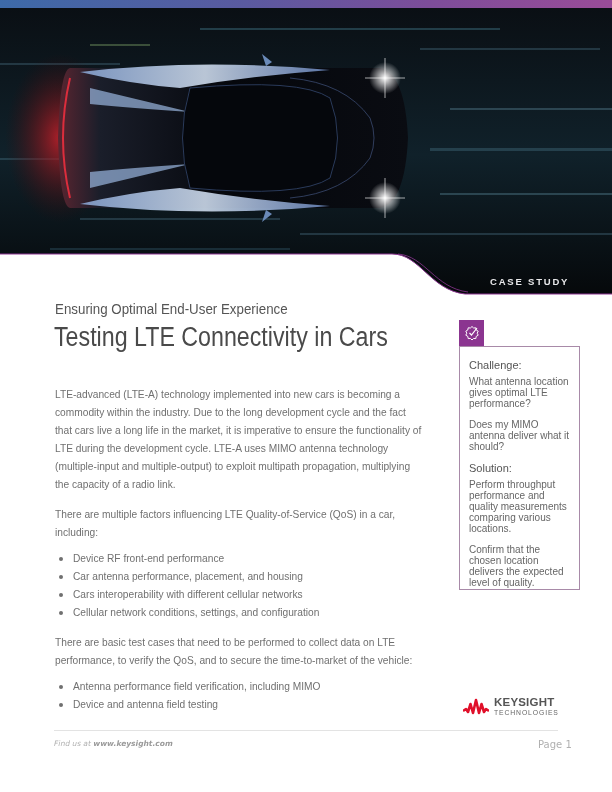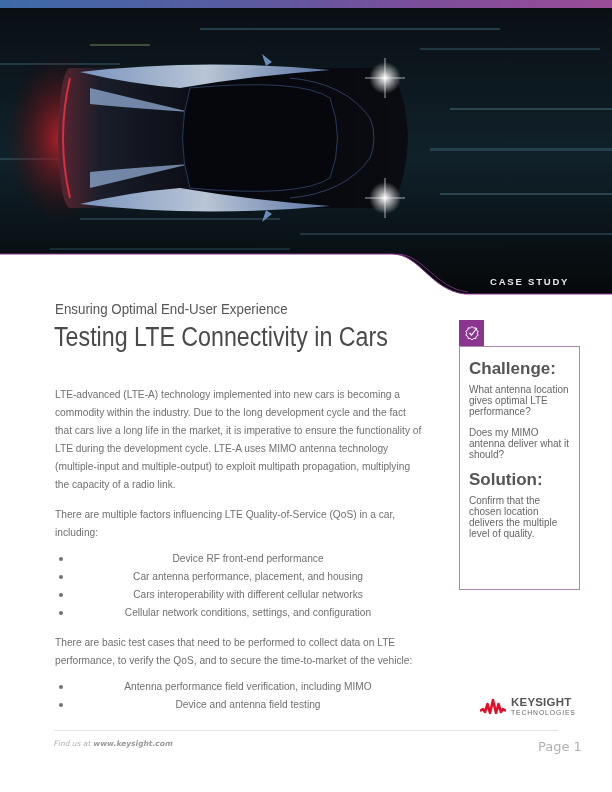--- a/index.html
+++ b/index.html
@@ -35,68 +35,68 @@
     position: absolute; left: 54px; top: 322px;
     font-family: "Liberation Sans Narrow", "Liberation Sans", sans-serif;
     font-size: 27px; color: #4a4a4a; transform: scaleX(0.86); transform-origin: left top;
     white-space: nowrap;
   }
   .body {
     position: absolute; left: 55px; top: 386px; width: 368px;
     font-size: 10.2px; line-height: 18px; color: #707070;
   }
   .body p { margin: 0 0 8px 0; }
-  .body ul { margin: 0 0 12px 0; padding: 0 0 0 18px; list-style: none; text-align: center; }
+  .body ul { margin: 0 0 12px 0; padding: 0 0 0 18px; list-style: none; }
   .body li { position: relative; }
   .body li::before {
     content: ""; position: absolute; left: -14px; top: 7px;
     width: 4px; height: 4px; border-radius: 50%; background: #707070;
   }
   .p1 { margin-bottom: 12px !important; }
   .p3 { margin-top: 6px !important; }
   .sidebar-icon {
     position: absolute; left: 459px; top: 320px; width: 25px; height: 26px;
     background: #8b3590; display: flex; align-items: center; justify-content: center;
   }
   .sidebar-box {
     position: absolute; left: 459px; top: 346px; width: 121px; height: 244px;
     border: 1px solid #a88aa8; box-sizing: border-box;
     padding: 12px 8px 0 9px;
     font-family: "Liberation Sans Narrow", "Liberation Sans", sans-serif;
   }
   .sidebar-box h4 {
-    margin: 0 0 5px 0; font-size: 17px; font-weight: bold; color: #555;
+    margin: 0 0 5px 0; font-size: 11px; font-weight: normal; color: #555;
     font-family: "Liberation Sans Narrow", "Liberation Sans", sans-serif;
   }
   .sidebar-box p {
     margin: 0 0 10px 0; font-size: 10px; line-height: 11px; color: #666;
   }
   .logo {
-    position: absolute; left: 480px; top: 697px; display: flex; align-items: center;
+    position: absolute; left: 463px; top: 697px; display: flex; align-items: center;
   }
   .logo-text { margin-left: 5px; line-height: 1; }
   .logo-name {
     font-family: "Liberation Sans", sans-serif; font-weight: bold; font-size: 11.5px;
     color: #555; letter-spacing: 0.2px;
   }
   .logo-sub {
     font-family: "Liberation Sans", sans-serif; font-size: 6.8px; color: #666;
     letter-spacing: 0.9px; margin-top: 1px;
   }
   .footer-rule {
     position: absolute; left: 54px; top: 730px; width: 504px; height: 1px; background: #e3e3e3;
   }
   .footer-left {
     position: absolute; left: 54px; top: 739px; font-size: 7.5px; color: #b0b0b0;
     font-family: "DejaVu Sans", sans-serif;
     font-style: italic;
   }
   .footer-left b { color: #9a9a9a; }
   .footer-right {
-    position: absolute; left: 538px; top: 739px; font-size: 13px; color: #b0b0b0;
+    position: absolute; left: 538px; top: 739px; font-size: 10px; color: #b0b0b0;
     font-family: "DejaVu Sans", sans-serif;
   }
 </style>
 </head>
 <body>
 
 <div class="topbar"></div>
 
 <div class="hero">
   <svg width="612" height="294" viewBox="0 0 612 294">
@@ -201,21 +201,22 @@
   <svg width="16" height="16" viewBox="0 0 16 16">
     <path d="M8 1.5 L9.6 3 L11.8 2.8 L12.2 5 L14.2 6.2 L13.2 8.2 L14.2 10.2 L12.2 11.4 L11.8 13.6 L9.6 13.4 L8 15 L6.4 13.4 L4.2 13.6 L3.8 11.4 L1.8 10.2 L2.8 8.2 L1.8 6.2 L3.8 5 L4.2 2.8 L6.4 3 Z" fill="none" stroke="#ffffff" stroke-width="1"></path>
     <path d="M5.5 8 L7.5 10 L13 3" fill="none" stroke="#ffffff" stroke-width="1.2"></path>
   </svg>
 </div>
 <div class="sidebar-box">
   <h4>Challenge:</h4>
   <p>What antenna location gives optimal LTE performance?</p>
   <p>Does my MIMO antenna deliver what it should?</p>
   <h4>Solution:</h4>
-  <p>Confirm that the chosen location delivers the multiple level of quality.</p>
+  <p>Perform throughput performance and quality measurements comparing various locations.</p>
+  <p>Confirm that the chosen location delivers the expected level of quality.</p>
 </div>
 
 <div class="logo">
   <svg width="26" height="18" viewBox="0 0 26 18">
     <path d="M0 13 L3 11 L5 14 L7.5 6 L10 15 L13 2 L16 15 L18.5 6 L21 14 L23 11 L26 13" fill="none" stroke="#e0102a" stroke-width="2.6" stroke-linejoin="round"></path>
   </svg>
   <div class="logo-text">
     <div class="logo-name">KEYSIGHT</div>
     <div class="logo-sub">TECHNOLOGIES</div>
   </div>

